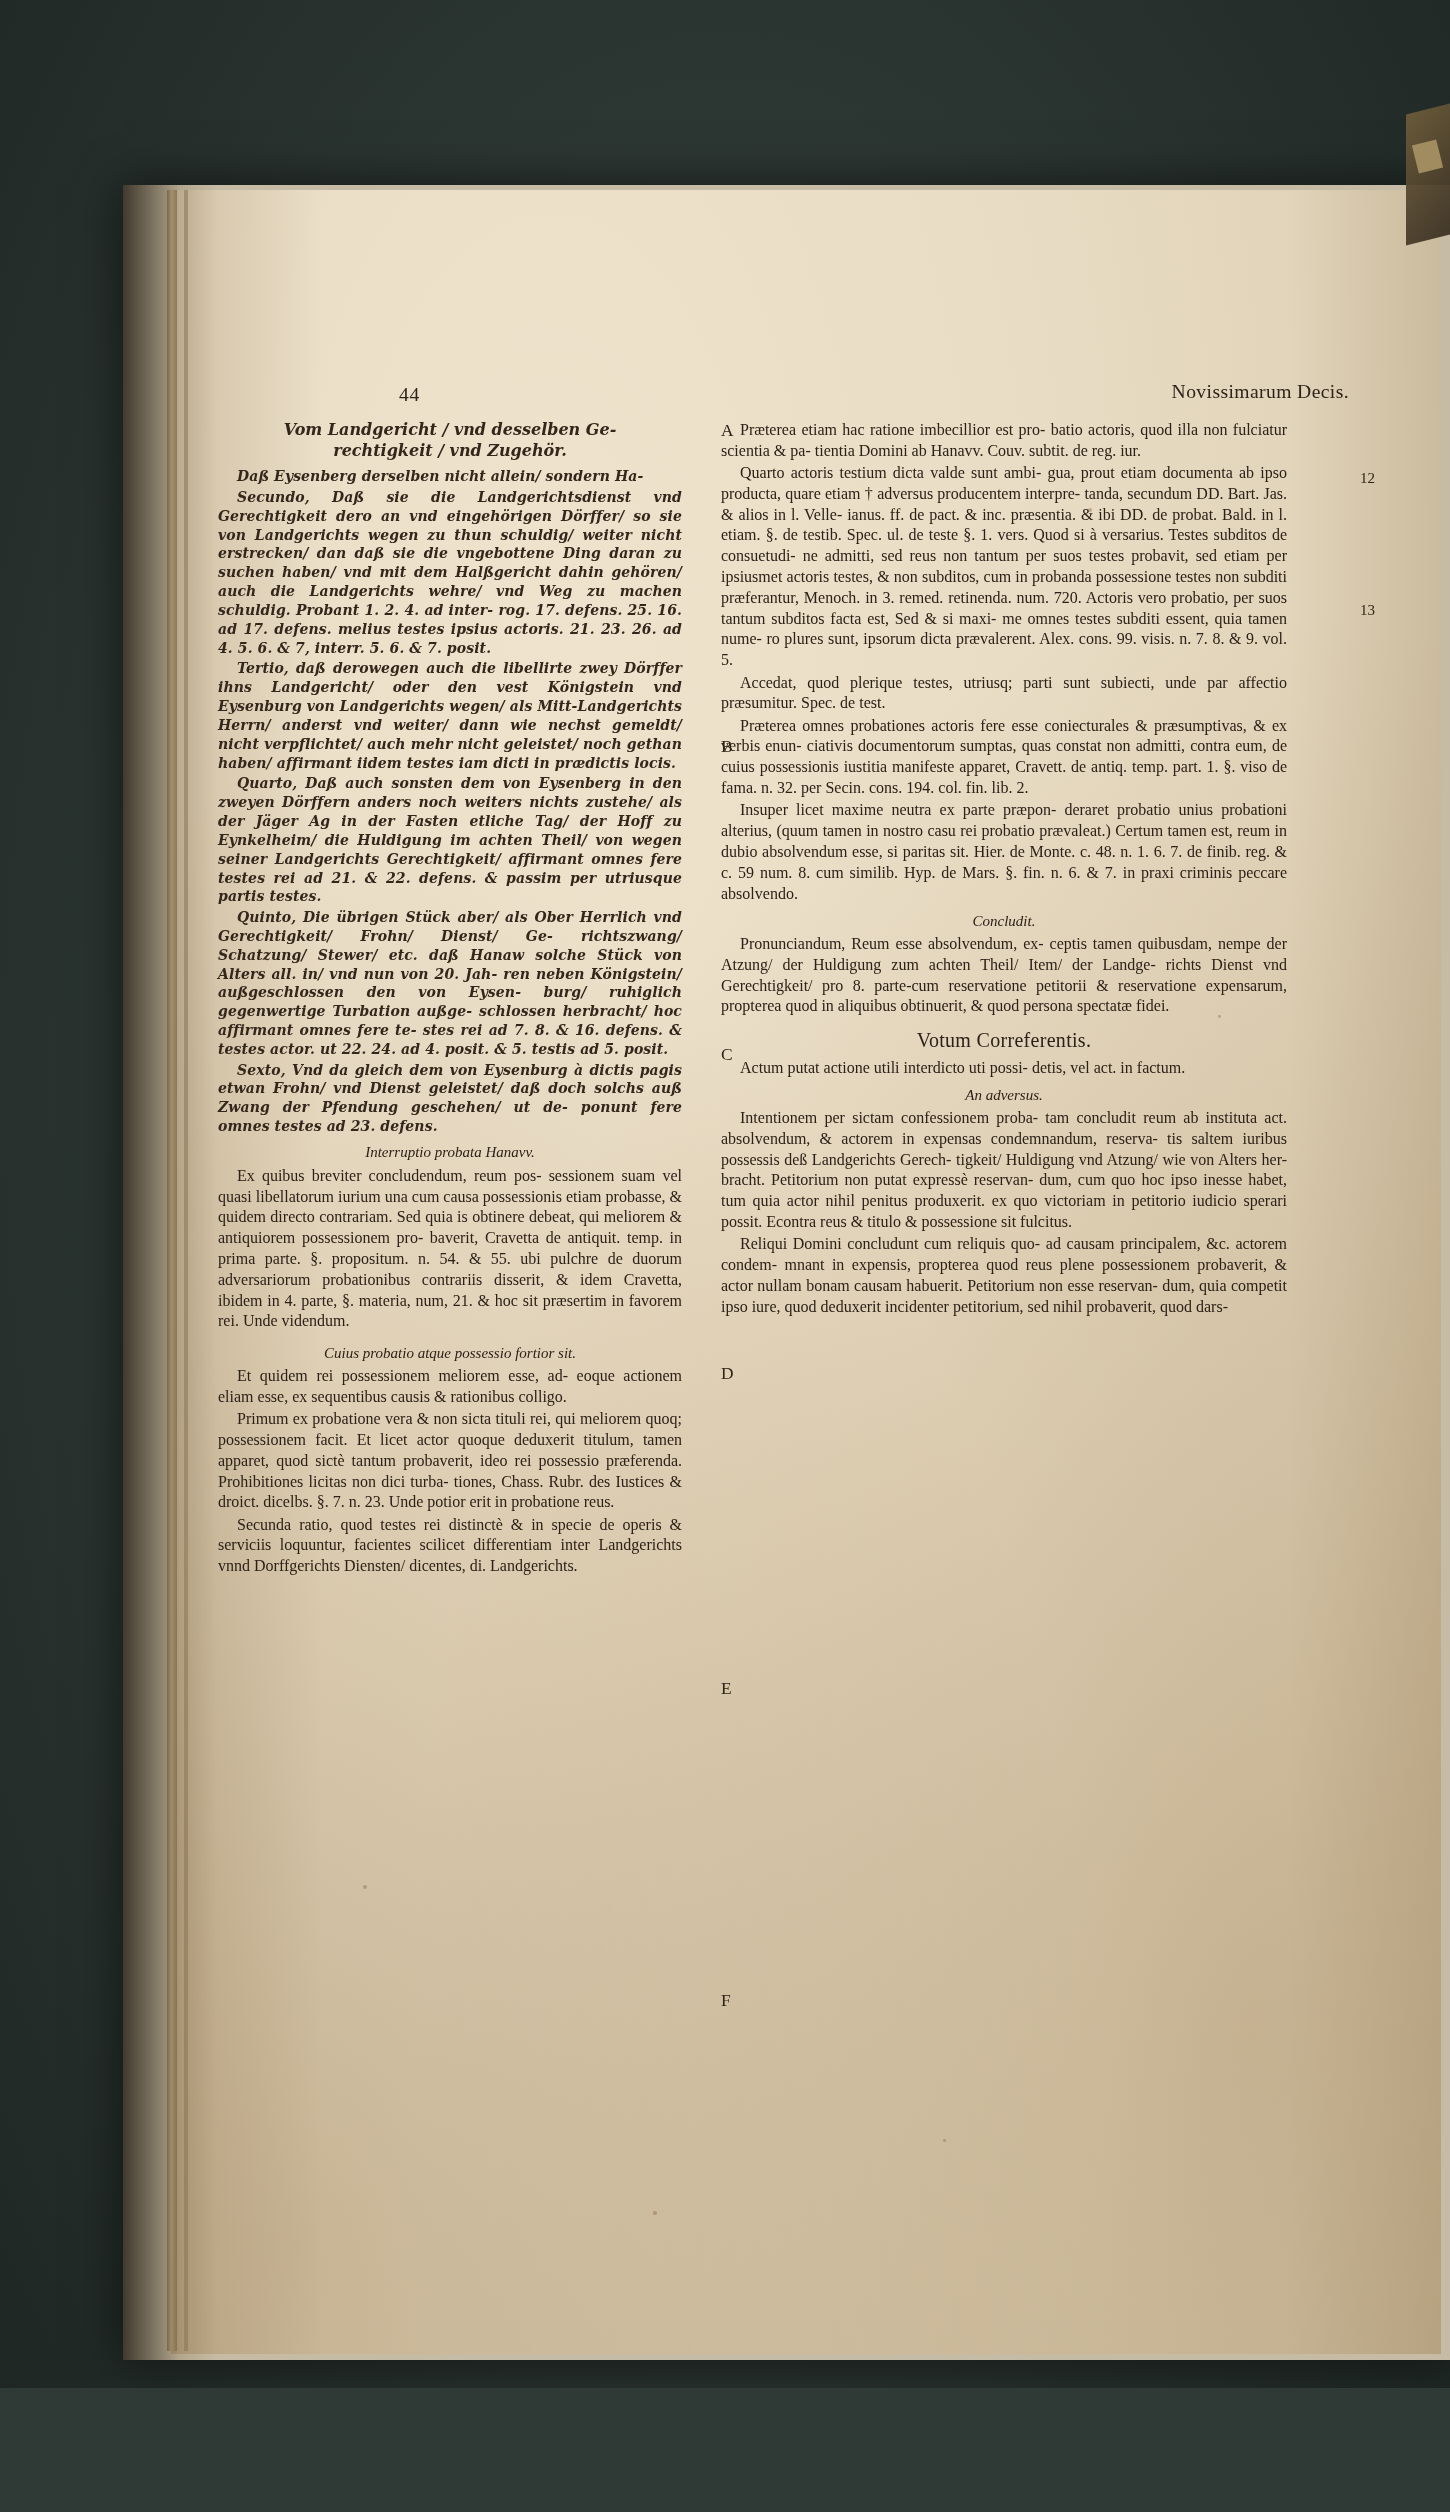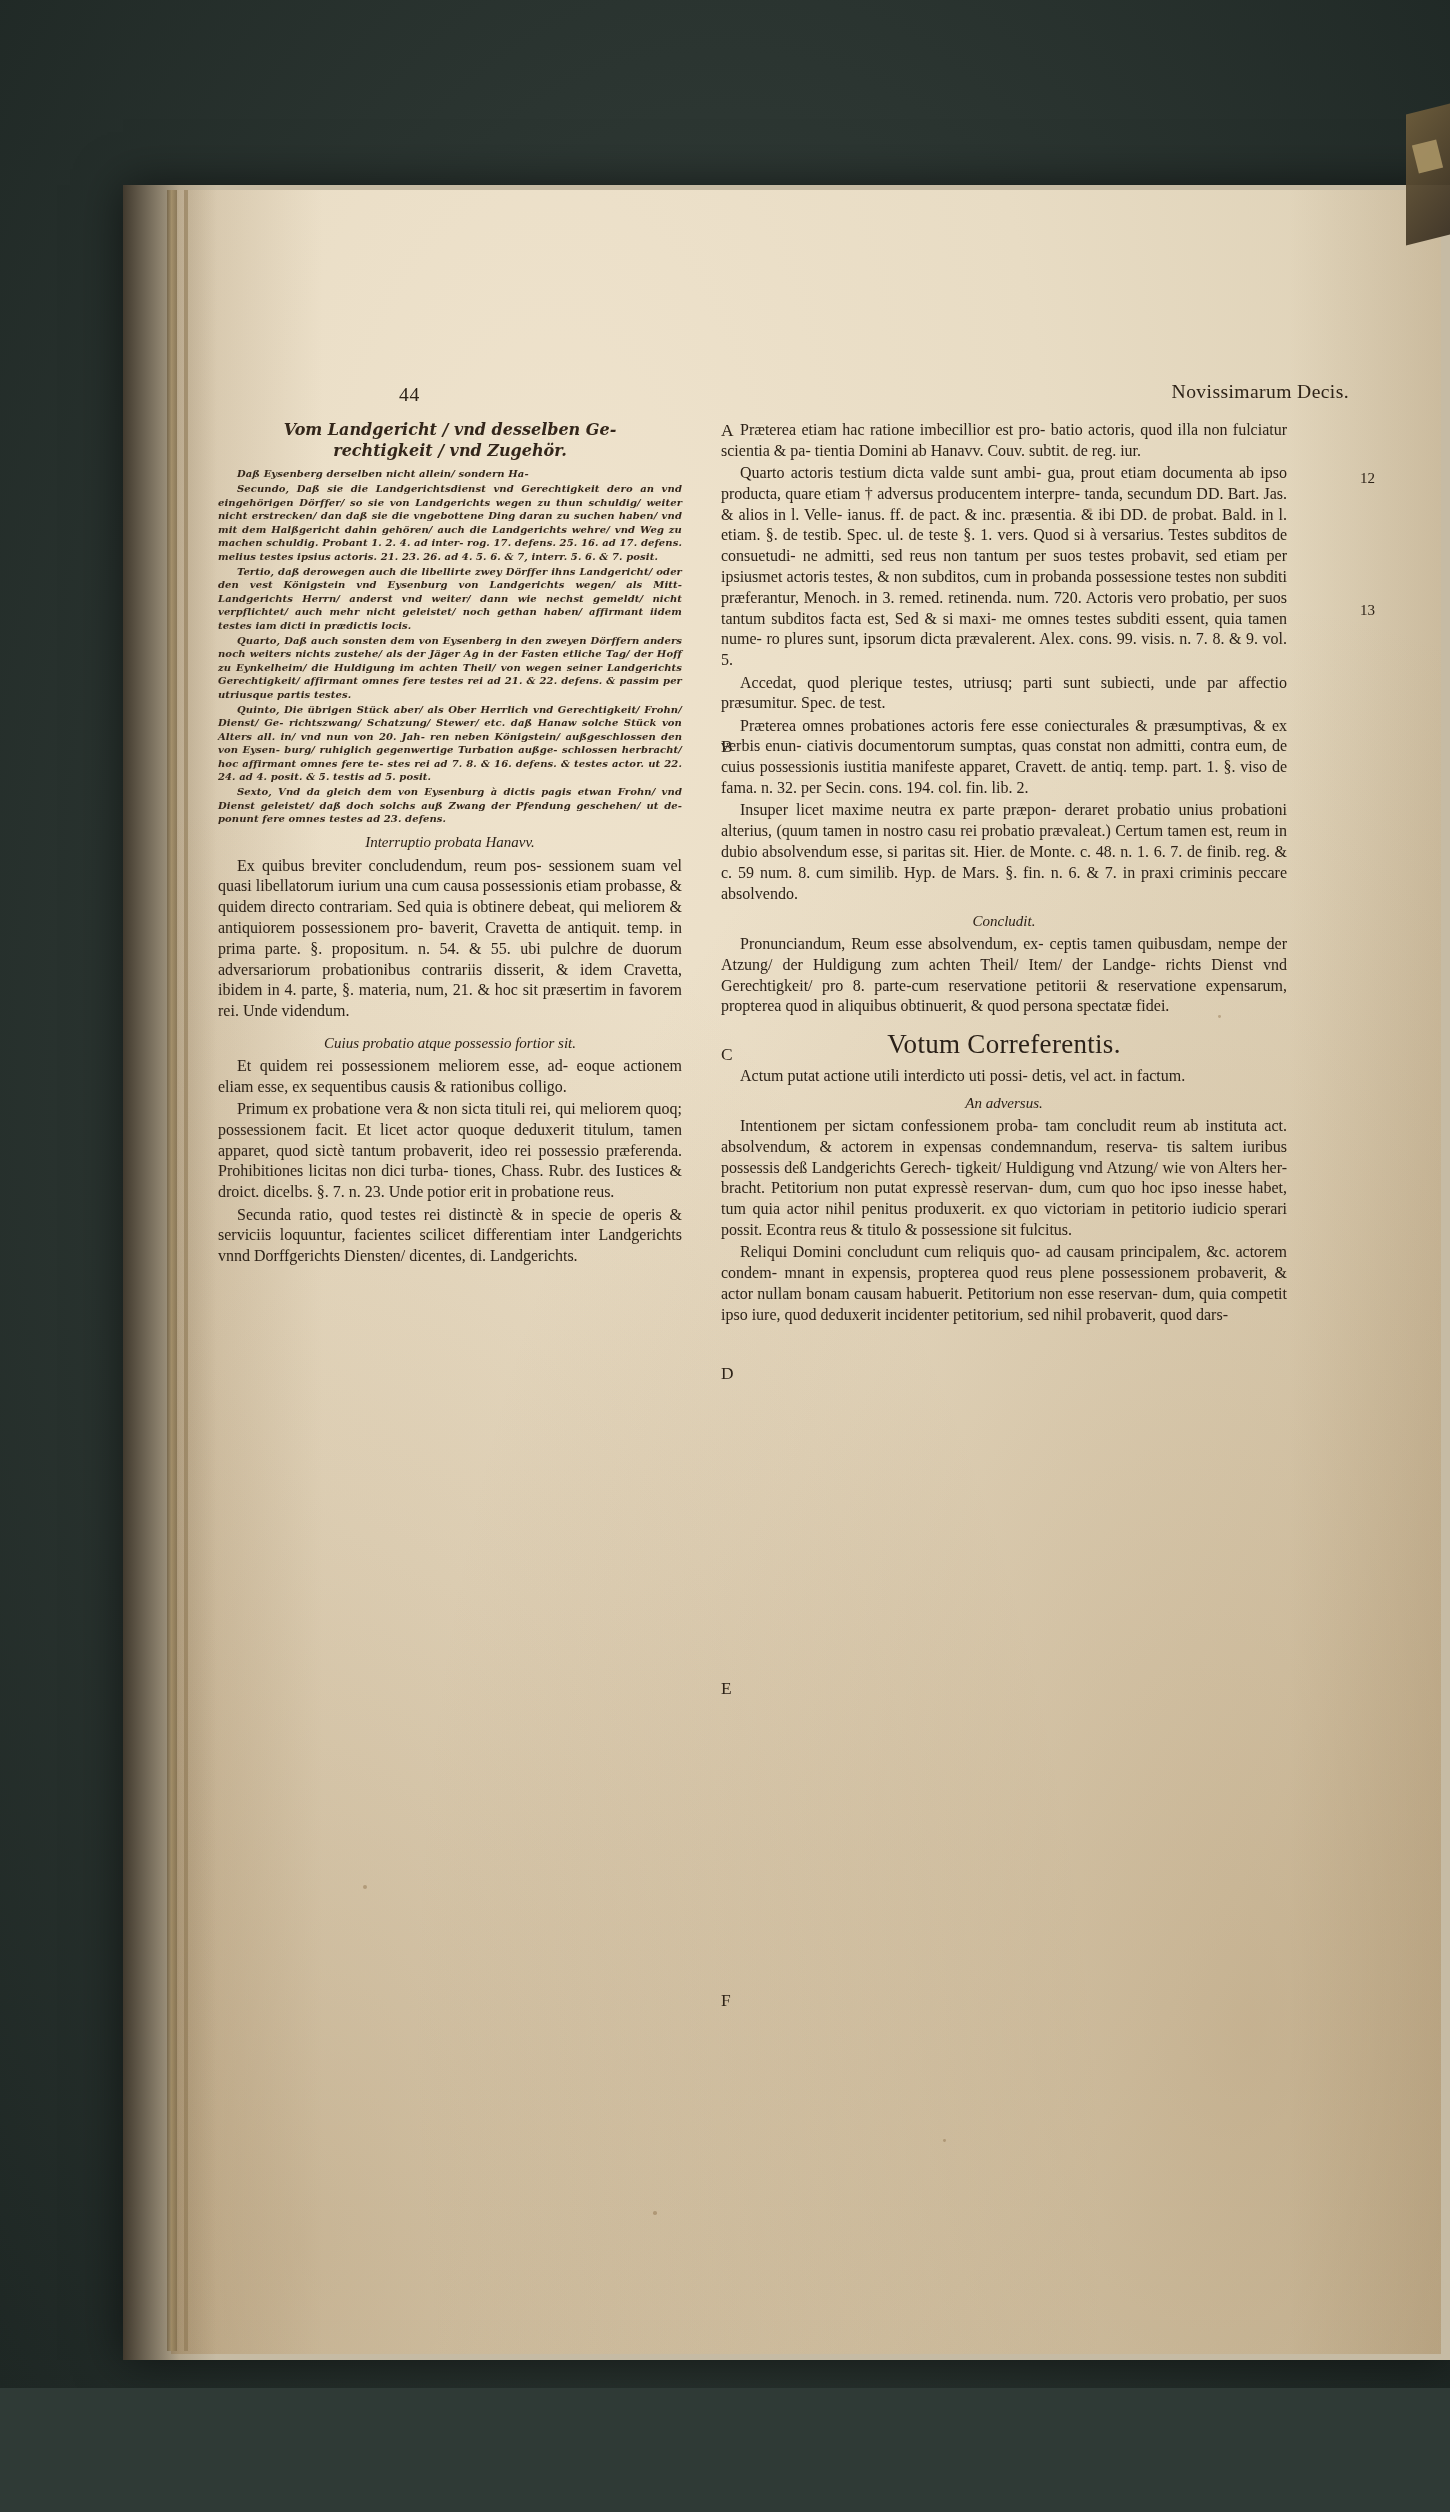--- a/index.html
+++ b/index.html
@@ -136,21 +136,21 @@
     gap: 39px;
   }
   .col {
     width: 464px;
   }
   .col.left { width: 464px; }
   .col.right { width: 566px; }
 
   .fraktur {
     font-family: "DejaVu Serif", serif;
-    font-size: 10px;
+    font-size: 14px;
     line-height: 1.35;
     text-align: justify;
     color: #33261a;
     font-weight: 600;
     letter-spacing: 0.1px;
     font-style: italic;
   }
   .roman {
     font-family: "Liberation Serif", serif;
     font-size: 16px;
@@ -161,21 +161,21 @@
   p { margin: 0 0 1.5px 0; }
   .indent { text-indent: 19px; }
   .head-ctr {
     text-align: center;
     font-style: italic;
     font-size: 15px;
     margin: 7.3px 0 2.9px 0;
   }
   .votum {
     text-align: center;
-    font-size: 27px;
+    font-size: 20px;
     font-family: "Liberation Serif", serif;
     margin: 11.6px 0 5.8px 0;
     letter-spacing: 0.3px;
   }
 
   
   .marg-letter {
     position: absolute;
     font-family: "Liberation Serif", serif;
     font-size: 17.4px;

